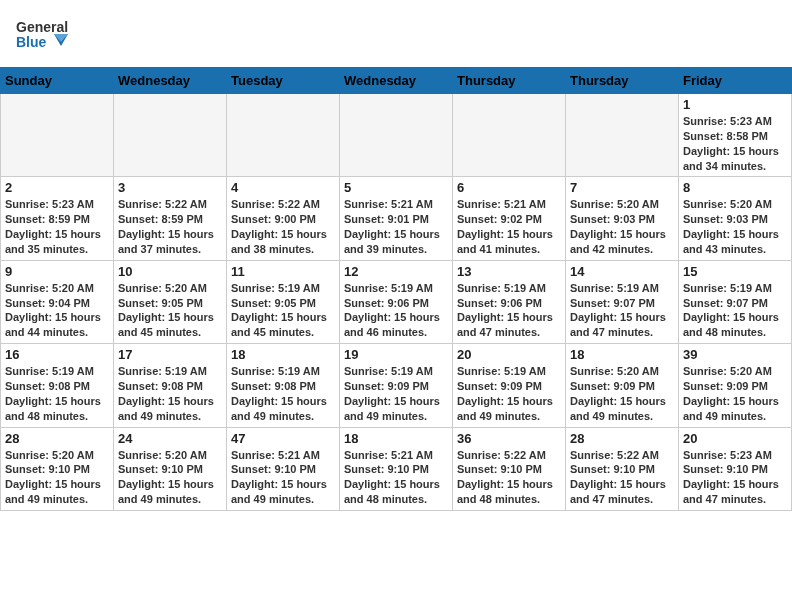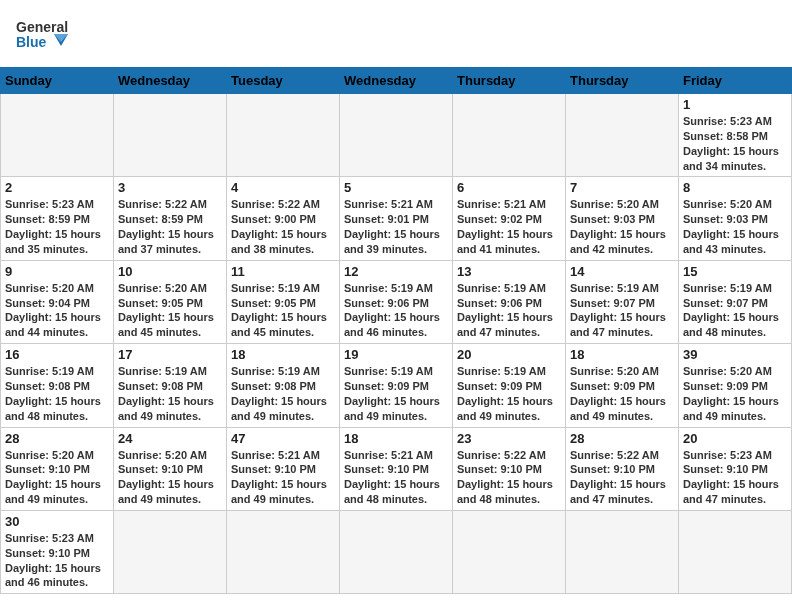--- a/index.html
+++ b/index.html
@@ -227,38 +227,26 @@
         </td>
         <td>
           <span class="day-number">47</span>
           <div class="cell-text">Sunrise: 5:21 AM<br>Sunset: 9:10 PM<br>Daylight: 15 hours<br>and 49 minutes.</div>
         </td>
         <td>
           <span class="day-number">18</span>
           <div class="cell-text">Sunrise: 5:21 AM<br>Sunset: 9:10 PM<br>Daylight: 15 hours<br>and 48 minutes.</div>
         </td>
         <td>
-          <span class="day-number">23</span>
+          <span class="day-number">36</span>
           <div class="cell-text">Sunrise: 5:22 AM<br>Sunset: 9:10 PM<br>Daylight: 15 hours<br>and 48 minutes.</div>
         </td>
         <td>
           <span class="day-number">28</span>
           <div class="cell-text">Sunrise: 5:22 AM<br>Sunset: 9:10 PM<br>Daylight: 15 hours<br>and 47 minutes.</div>
         </td>
         <td>
           <span class="day-number">20</span>
           <div class="cell-text">Sunrise: 5:23 AM<br>Sunset: 9:10 PM<br>Daylight: 15 hours<br>and 47 minutes.</div>
         </td>
       </tr>
-      <tr>
-        <td>
-          <span class="day-number">30</span>
-          <div class="cell-text">Sunrise: 5:23 AM<br>Sunset: 9:10 PM<br>Daylight: 15 hours<br>and 46 minutes.</div>
-        </td>
-        <td class="empty"></td>
-        <td class="empty"></td>
-        <td class="empty"></td>
-        <td class="empty"></td>
-        <td class="empty"></td>
-        <td class="empty"></td>
-      </tr>
     </tbody>
 </table>
 
 </body></html>

